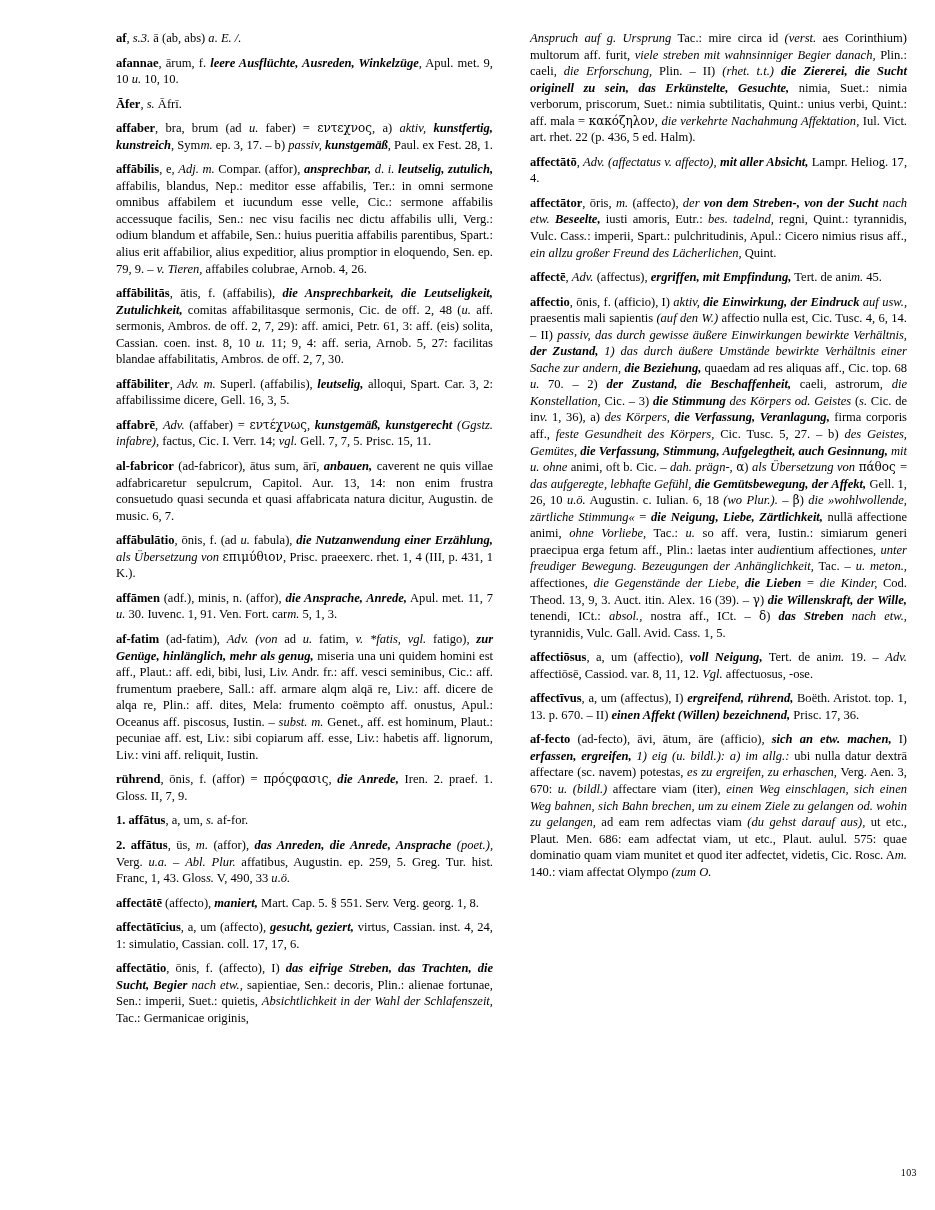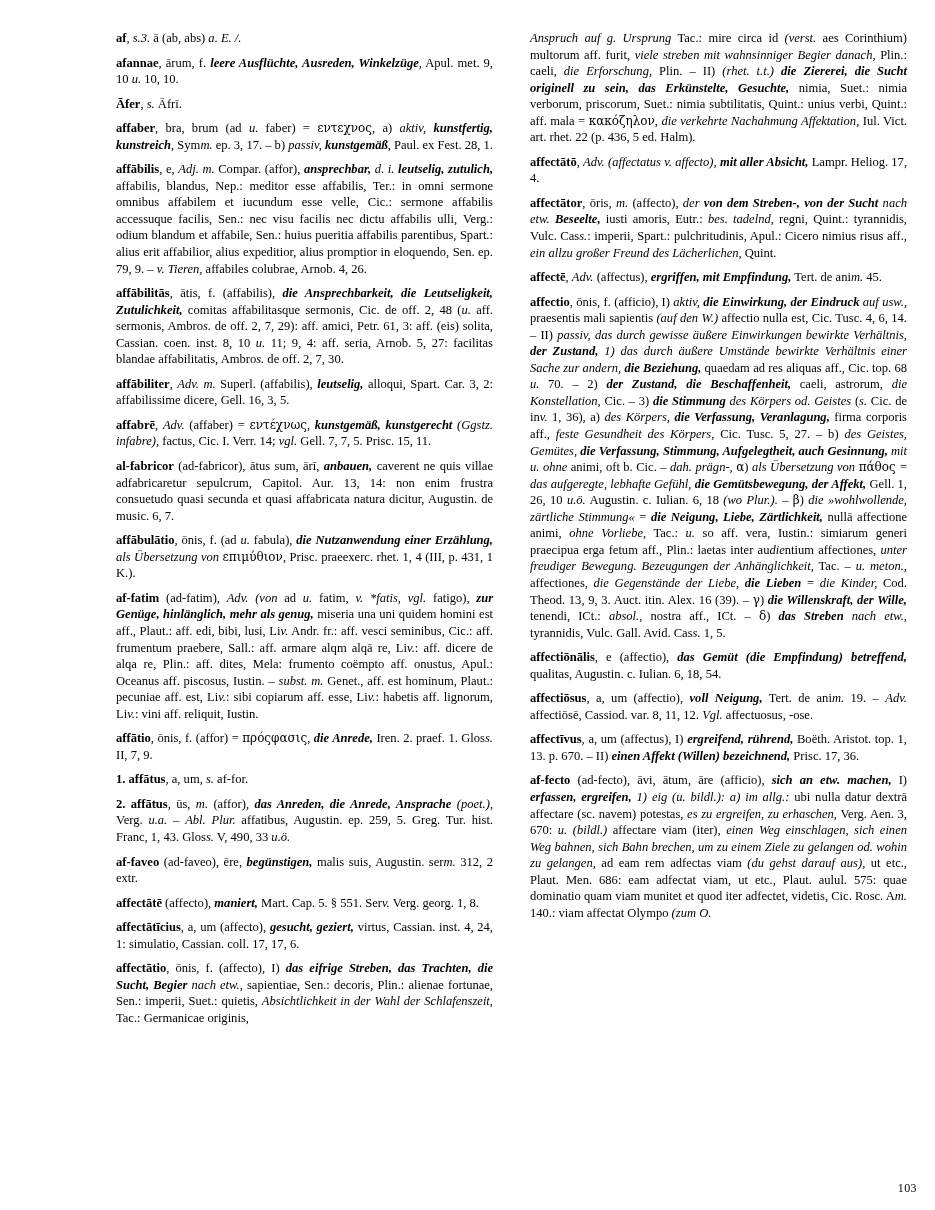--- a/index.html
+++ b/index.html
@@ -58,22 +58,22 @@
     font-style: italic;
   }
   .gr {          
     font-style: normal;
     font-family: "DejaVu Serif", "Liberation Serif", serif;
     font-size: 12px;
   }
   .folio {
     position: absolute;
     right: 18px;
-    bottom: 14px;
-    font-size: 12px;
+    bottom: 32px;
+    font-size: 10px;
     letter-spacing: 0.4px;
     font-family: "Liberation Serif", "DejaVu Serif", serif;
   }
   
   .col p { margin: 8px; }
   .col p:last-child { text-align: justify; }
 </style>
 </head>
 <body>
 
@@ -85,37 +85,36 @@
         <p class="entry"><span class="hw">af</span><span>, <span class="it">s.3.</span> ā (ab, abs) <span class="it">a. E. /.</span></span></p>
         <p class="entry"><span class="hw">afannae</span><span>, ārum, f. <span class="de">leere Ausflüchte, Ausreden, Winkelzüge</span>, Apul. met. 9, 10 <span class="it">u.</span> 10, 10.</span></p>
         <p class="entry"><span class="hw">Āfer</span><span>, <span class="it">s.</span> Āfrī.</span></p>
         <p class="entry"><span class="hw">affaber</span><span>, bra, brum (ad <span class="it">u.</span> faber) = <span class="gr">εντεχνος</span>, a) <span class="it">aktiv,</span> <span class="de">kunstfertig, kunstreich</span>, Sym<span class="it">m.</span> ep. 3, 17. – b) <span class="it">passiv,</span> <span class="de">kunstgemäß</span>, Paul. ex Fest. 28, 1.</span></p>
         <p class="entry"><span class="hw">affābilis</span><span>, e, <span class="it">Adj.</span> <span class="it">m.</span> Compar. (affor), <span class="de">ansprechbar,</span> <span class="it">d. i.</span> <span class="de">leutselig, zutulich,</span> affabilis, blandus, Nep.: meditor esse affabilis, Ter.: in omni sermone omnibus affabilem et iucundum esse velle, Cic.: sermone affabilis accessuque facilis, Sen.: nec visu facilis nec dictu affabilis ulli, Verg.: odium blandum et affabile, Sen.: huius pueritia affabilis parentibus, Spart.: alius erit affabilior, alius expeditior, alius promptior in eloquendo, Sen. ep. 79, 9. – <span class="it">v. Tieren,</span> affabiles colubrae, Arnob. 4, 26.</span></p>
         <p class="entry"><span class="hw">affābilitās</span><span>, ātis, f. (affabilis), <span class="de">die Ansprechbarkeit,</span> <span class="de">die Leutseligkeit, Zutulichkeit,</span> comitas affabilitasque sermonis, Cic. de off. 2, 48 (<span class="it">u.</span> aff. sermonis, Ambro<span class="it">s.</span> de off. 2, 7, 29): aff. amici, Petr. 61, 3: aff. (eis) solita, Cassian. coen. inst. 8, 10 <span class="it">u.</span> 11; 9, 4: aff. seria, Arnob. 5, 27: facilitas blandae affabilitatis, Ambro<span class="it">s.</span> de off. 2, 7, 30.</span></p>
         <p class="entry"><span class="hw">affābiliter</span><span>, <span class="it">Adv.</span> <span class="it">m.</span> Superl. (affabilis), <span class="de">leutselig,</span> alloqui, Spart. Car. 3, 2: affabilissime dicere, Gell. 16, 3, 5.</span></p>
         <p class="entry"><span class="hw">affabrē</span><span>, <span class="it">Adv.</span> (affaber) = <span class="gr">εντέχνως</span>, <span class="de">kunstgemäß, kunstgerecht</span> <span class="it">(Ggstz.</span> <span class="it">infabre),</span> factus, Cic. I. Verr. 14; <span class="it">vgl.</span> Gell. 7, 7, 5. Prisc. 15, 11.</span></p>
         <p class="entry"><span class="hw">al-fabricor</span><span> (ad-fabricor), ātus sum, ārī, <span class="de">anbauen,</span> caverent ne quis villae adfabricaretur sepulcrum, Capitol. Aur. 13, 14: non enim frustra consuetudo quasi secunda et quasi affabricata natura dicitur, Augustin. de music. 6, 7.</span></p>
         <p class="entry"><span class="hw">affābulātio</span><span>, ōnis, f. (ad <span class="it">u.</span> fabula), <span class="de">die Nutzanwendung einer Erzählung,</span> <span class="it">als Übersetzung von</span> <span class="gr">επιμύθιον</span>, Prisc. praeexerc. rhet. 1, 4 (III, p. 431, 1 K.).</span></p>
+        <p class="entry"><span class="hw">affāmen</span><span> (adf.), minis, n. (affor), <span class="de">die Ansprache, Anrede,</span> Apul. met. 11, 7 <span class="it">u.</span> 30. Iuvenc. 1, 91. Ven. Fort. car<span class="it">m.</span> 5, 1, 3.</span></p>
         <p class="entry"><span class="hw">af-fatim</span><span> (ad-fatim), <span class="it">Adv.</span> <span class="it">(von</span> ad <span class="it">u.</span> fatim, <span class="it">v.</span> <span class="it">*fatis,</span> <span class="it">vgl.</span> fatigo), <span class="de">zur Genüge, hinlänglich, mehr als genug,</span> miseria una uni quidem homini est aff., Plaut.: aff. edi, bibi, lusi, Li<span class="it">v.</span> Andr. fr.: aff. vesci seminibus, Cic.: aff. frumentum praebere, Sall.: aff. armare alqm alqā re, Li<span class="it">v.</span>: aff. dicere de alqa re, Plin.: aff. dites, Mela: frumento coëmpto aff. onustus, Apul.: Oceanus aff. piscosus, Iustin. – <span class="it">subst.</span> <span class="it">m.</span> Genet., aff. est hominum, Plaut.: pecuniae aff. est, Li<span class="it">v.</span>: sibi copiarum aff. esse, Li<span class="it">v.</span>: habetis aff. lignorum, Li<span class="it">v.</span>: vini aff. reliquit, Iustin.</span></p>
-        <p class="entry"><span class="hw">affātio</span><span>, ōnis, f. (affor) = <span class="gr">πρόςφασις</span>, <span class="de">die Anrede,</span> Iren. 2. praef. 1. Glos<span class="it">s.</span> II, 7, 9.</span></p>
+        <p class="entry"><span class="hw">rührend</span><span>, ōnis, f. (affor) = <span class="gr">πρόςφασις</span>, <span class="de">die Anrede,</span> Iren. 2. praef. 1. Glos<span class="it">s.</span> II, 7, 9.</span></p>
         <p class="entry"><span class="hw">1. affātus</span><span>, a, um, <span class="it">s.</span> af-for.</span></p>
         <p class="entry"><span class="hw">2. affātus</span><span>, ūs, <span class="it">m.</span> (affor), <span class="de">das Anreden, die Anrede, Ansprache</span> <span class="it">(poet.),</span> Verg. <span class="it">u.a.</span> – <span class="it">Abl. Plur.</span> affatibus, Augustin. ep. 259, 5. Greg. Tur. hist. Franc, 1, 43. Glos<span class="it">s.</span> V, 490, 33 <span class="it">u.ö.</span></span></p>
-        <p class="entry"><span class="hw">af-faveo</span><span> (ad-faveo), ēre, <span class="de">begünstigen,</span> malis suis, Augustin. ser<span class="it">m.</span> 312, 2 extr.</span></p>
         <p class="entry"><span class="hw">affectātē</span><span> (affecto), <span class="de">maniert,</span> Mart. Cap. 5. § 551. Ser<span class="it">v.</span> Verg. georg. 1, 8.</span></p>
         <p class="entry"><span class="hw">affectātīcius</span><span>, a, um (affecto), <span class="de">gesucht, geziert,</span> virtus, Cassian. inst. 4, 24, 1: simulatio, Cassian. coll. 17, 17, 6.</span></p>
         <p class="entry"><span class="hw">affectātio</span><span>, ōnis, f. (affecto), I) <span class="de">das eifrige Streben, das Trachten,</span> <span class="de">die Sucht, Begier</span> <span class="it">nach etw.,</span> sapientiae, Sen.: decoris, Plin.: alienae fortunae, Sen.: imperii, Suet.: quietis, <span class="it">Absichtlichkeit in der Wahl der Schlafenszeit,</span> Tac.: Germanicae originis,</span></p>
       </div>
 
     <div class="col" id="right-col">
         <p class="entry"><span><span class="it">Anspruch auf g. Ursprung</span> Tac.: mire circa id <span class="it">(verst.</span> aes Corinthium) multorum aff. furit, <span class="it">viele streben mit wahnsinniger Begier danach,</span> Plin.: caeli, <span class="it">die Erforschung,</span> Plin. – II) <span class="it">(rhet. t.t.)</span> <span class="de">die Ziererei,</span> <span class="de">die Sucht originell zu sein,</span> <span class="de">das Erkünstelte, Gesuchte,</span> nimia, Suet.: nimia verborum, priscorum, Suet.: nimia subtilitatis, Quint.: unius verbi, Quint.: aff. mala = <span class="gr">κακόζηλον</span>, <span class="it">die verkehrte Nachahmung Affektation,</span> Iul. Vict. art. rhet. 22 (p. 436, 5 ed. Halm).</span></p>
         <p class="entry"><span class="hw">affectātō</span><span>, <span class="it">Adv.</span> <span class="it">(affectatus v. affecto),</span> <span class="de">mit aller Absicht,</span> Lampr. Heliog. 17, 4.</span></p>
         <p class="entry"><span class="hw">affectātor</span><span>, ōris, <span class="it">m.</span> (affecto), <span class="it">der</span> <span class="de">von dem Streben-, von der Sucht</span> <span class="it">nach etw.</span> <span class="de">Beseelte,</span> iusti amoris, Eutr.: <span class="it">bes. tadelnd,</span> regni, Quint.: tyrannidis, Vulc. Cas<span class="it">s.</span>: imperii, Spart.: pulchritudinis, Apul.: Cicero nimius risus aff., <span class="it">ein allzu großer Freund des Lächerlichen,</span> Quint.</span></p>
         <p class="entry"><span class="hw">affectē</span><span>, <span class="it">Adv.</span> (affectus), <span class="de">ergriffen,</span> <span class="de">mit Empfindung,</span> Tert. de ani<span class="it">m.</span> 45.</span></p>
         <p class="entry"><span class="hw">affectio</span><span>, ōnis, f. (afficio), I) <span class="it">aktiv,</span> <span class="de">die Einwirkung,</span> <span class="de">der Eindruck</span> <span class="it">auf usw.,</span> praesentis mali sapientis <span class="it">(auf den W.)</span> affectio nulla est, Cic. Tusc. 4, 6, 14. – II) <span class="it">passiv,</span> <span class="it">das durch gewisse äußere Einwirkungen bewirkte Verhältnis,</span> <span class="de">der Zustand,</span> <span class="it">1) das durch äußere Umstände bewirkte Verhältnis einer Sache zur andern,</span> <span class="de">die Beziehung,</span> quaedam ad res aliquas aff., Cic. top. 68 <span class="it">u.</span> 70. – 2) <span class="de">der Zustand,</span> <span class="de">die Beschaffenheit,</span> caeli, astrorum, <span class="it">die Konstellation,</span> Cic. – 3) <span class="de">die Stimmung</span> <span class="it">des Körpers od. Geistes</span> (<span class="it">s.</span> Cic. de in<span class="it">v.</span> 1, 36), a) <span class="it">des Körpers,</span> <span class="de">die Verfassung, Veranlagung,</span> firma corporis aff., <span class="it">feste Gesundheit des Körpers,</span> Cic. Tusc. 5, 27. – b) <span class="it">des Geistes, Gemütes,</span> <span class="de">die Verfassung, Stimmung, Aufgelegtheit,</span> <span class="de">auch Gesinnung,</span> <span class="it">mit u. ohne</span> animi, oft b. Cic. – <span class="it">dah. prägn-,</span> <span class="gr">α</span>) <span class="it">als Übersetzung von</span> <span class="gr">πάθος </span>= <span class="it">das aufgeregte, lebhafte Gefühl,</span> <span class="de">die Gemütsbewegung,</span> <span class="de">der Affekt,</span> Gell. 1, 26, 10 <span class="it">u.ö.</span> Augustin. c. Iulian. 6, 18 <span class="it">(wo Plur.).</span> – <span class="gr">β</span>) <span class="it">die »wohlwollende, zärtliche Stimmung«</span> = <span class="de">die Neigung, Liebe, Zärtlichkeit,</span> nullā affectione animi, <span class="it">ohne Vorliebe,</span> Tac.: <span class="it">u.</span> so aff. vera, Iustin.: simiarum generi praecipua erga fetum aff., Plin.: laetas inter au<span class="it">die</span>ntium affectiones, <span class="it">unter freudiger Bewegung. Bezeugungen der Anhänglichkeit,</span> Tac. – <span class="it">u. meton.,</span> affectiones, <span class="it">die Gegenstände der Liebe,</span> <span class="de">die Lieben</span> = <span class="it">die Kinder,</span> Cod. Theod. 13, 9, 3. Auct. itin. Alex. 16 (39). – <span class="gr">γ</span>) <span class="de">die Willenskraft,</span> <span class="de">der Wille,</span> tenendi, ICt.: <span class="it">absol.,</span> nostra aff., ICt. – <span class="gr">δ</span>) <span class="de">das Streben</span> <span class="it">nach etw.,</span> tyrannidis, Vulc. Gall. Avid. Cas<span class="it">s.</span> 1, 5.</span></p>
-        <p class="entry"><span class="hw">affectiōnālis</span><span>, e (affectio), <span class="de">das Gemüt (die Empfindung) betreffend,</span> qualitas, Augustin. c. Iulian. 6, 18, 54.</span></p>
         <p class="entry"><span class="hw">affectiōsus</span><span>, a, um (affectio), <span class="de">voll Neigung,</span> Tert. de ani<span class="it">m.</span> 19. – <span class="it">Adv.</span> affectiōsē, Cassiod. var. 8, 11, 12. <span class="it">Vgl.</span> affectuosus, -ose.</span></p>
         <p class="entry"><span class="hw">affectīvus</span><span>, a, um (affectus), I) <span class="de">ergreifend, rührend,</span> Boëth. Aristot. top. 1, 13. p. 670. – II) <span class="de">einen Affekt (Willen) bezeichnend,</span> Prisc. 17, 36.</span></p>
         <p class="entry"><span class="hw">af-fecto</span><span> (ad-fecto), āvi, ātum, āre (afficio), <span class="de">sich an etw. machen,</span> I) <span class="de">erfassen, ergreifen,</span> <span class="it">1) eig (u. bildl.):</span> <span class="it">a) im allg.:</span> ubi nulla datur dextrā affectare (sc. navem) potestas, <span class="it">es zu ergreifen, zu erhaschen,</span> Verg. Aen. 3, 670: <span class="it">u. (bildl.)</span> affectare viam (iter), <span class="it">einen Weg einschlagen, sich einen Weg bahnen, sich Bahn brechen, um zu einem Ziele zu gelangen od. wohin zu gelangen,</span> ad eam rem adfectas viam <span class="it">(du gehst darauf aus),</span> ut etc., Plaut. Men. 686: eam adfectat viam, ut etc., Plaut. aulul. 575: quae dominatio quam viam munitet et quod iter adfectet, videtis, Cic. Rosc. A<span class="it">m.</span> 140.: viam affectat Olympo <span class="it">(zum O.</span></span></p>
       </div>
 
   </div>
 
   <div class="folio">103</div>
 
 </div>

